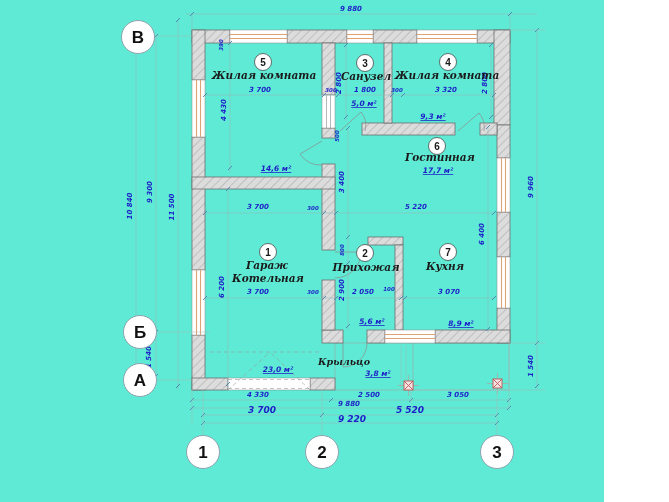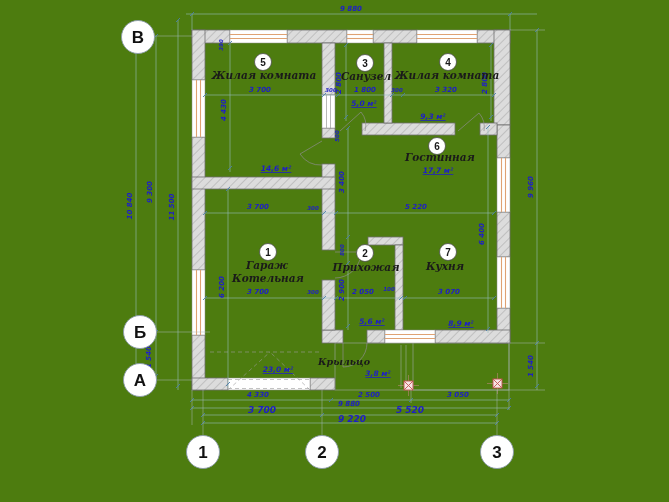--- a/index.html
+++ b/index.html
@@ -1,16 +1,16 @@
 <!DOCTYPE html>
 <html><head>
 <meta charset="utf-8">
 <style>
   html,body{margin:0;padding:0;background:#ffffff;}
-  .stage{position:relative;width:669px;height:502px;background:#4d7c0f;overflow:hidden;
+  .stage{position:relative;width:604px;height:502px;background:#5eead4;overflow:hidden;
          font-family:"DejaVu Sans",sans-serif;}
   svg{position:absolute;left:0;top:0;}
   .wall{fill:url(#hatch);stroke:#6e6e6e;stroke-width:0.8;}
   .winbox{fill:#ffffff;stroke:#8a8a8a;stroke-width:0.5;}
   .winline{stroke:#dfa273;stroke-width:1.1;fill:none;}
   .ductline{stroke:#9a9a9a;stroke-width:0.7;fill:none;}
   .dimline{stroke:#93bcbc;stroke-width:0.6;fill:none;}
   .thin{stroke:#a8b8b8;stroke-width:0.5;fill:none;}
   .tick{stroke:#4a7fae;stroke-width:0.9;fill:none;}
   .door{stroke:#8c8c8c;stroke-width:0.7;fill:none;}

